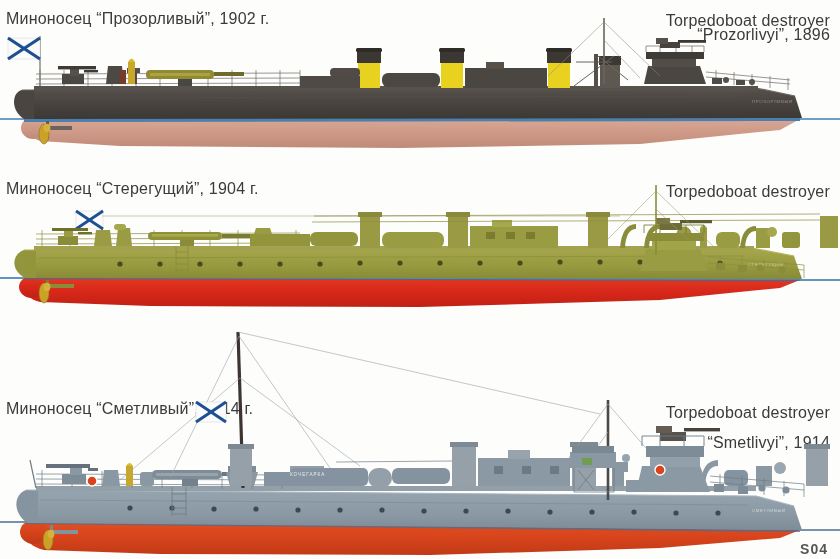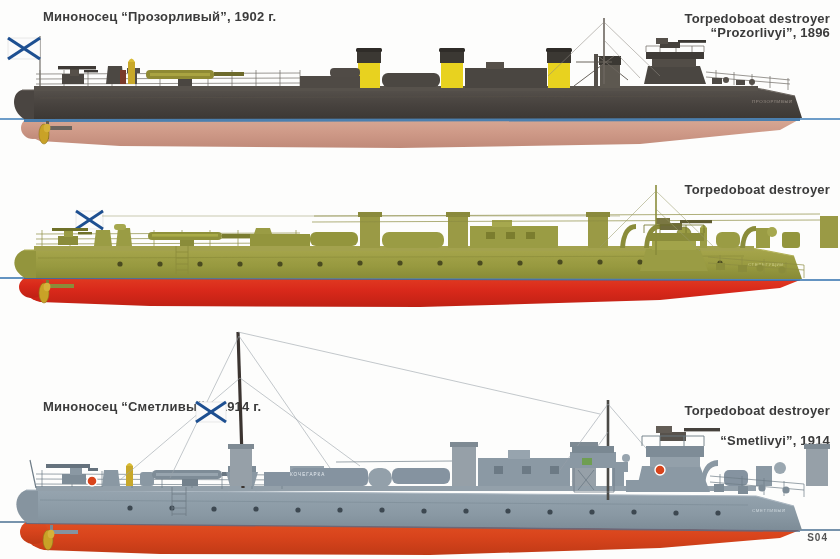--- a/index.html
+++ b/index.html
@@ -2,26 +2,26 @@
 <html><head>
 <meta charset="utf-8">
 <style>
   html,body{margin:0;padding:0;background:#fff;}
   body{width:840px;height:559px;overflow:hidden;position:relative;
        font-family:"Liberation Sans","DejaVu Sans",sans-serif;}
 
   .page{position:absolute;inset:0;background:#fdfdfc;}
 
   
-  .cap{position:absolute;font-size:13px;font-weight:bold;color:#3b3b3b;
-       letter-spacing:.2px;line-height:1.35;white-space:pre;margin-left:37px;}
+  .cap{position:absolute;font-size:16px;font-weight:normal;color:#3b3b3b;
+       letter-spacing:.2px;line-height:1.35;white-space:pre;}
   .cap.left{text-align:left;}
   .cap.right{}
 
-  .sig{position:absolute;right:12px;bottom:16px;font-size:10px;color:#555;
+  .sig{position:absolute;right:12px;bottom:2px;font-size:14px;color:#555;
        font-weight:bold;letter-spacing:1px;}
 
   
   .plate{position:absolute;}
   .plate svg{display:block;}
 </style>
 </head>
 <body>
 
 <div class="page">
@@ -200,20 +200,21 @@
           <line x1="788" y1="60" x2="788" y2="72"></line>
         </g>
       </g>
       <rect x="712" y="60" width="10" height="6" fill="#4e4a45"></rect>
       <rect x="736" y="62" width="9" height="5" fill="#4e4a45"></rect>
       <circle cx="726" cy="62" r="3" fill="#55504a"></circle>
       <circle cx="752" cy="64" r="3" fill="#55504a"></circle>
     </svg>
   </div>
 
+  <div class="cap left" style="left:6px; top:178px;">Миноносец “Стерегущий”, 1904 г.</div>
   <div class="cap right" style="right:10px; top:181px;">Torpedoboat destroyer</div>
 
   <div class="plate" style="left:0px; top:188px;">
     <svg width="840" height="135" viewBox="0 0 840 135">
       <defs>
         <linearGradient id="s2hull" x1="0" y1="0" x2="0" y2="1">
           <stop offset="0%" stop-color="#a7a64c"></stop>
           <stop offset="60%" stop-color="#97993f"></stop>
           <stop offset="100%" stop-color="#878a36"></stop>
         </linearGradient>

